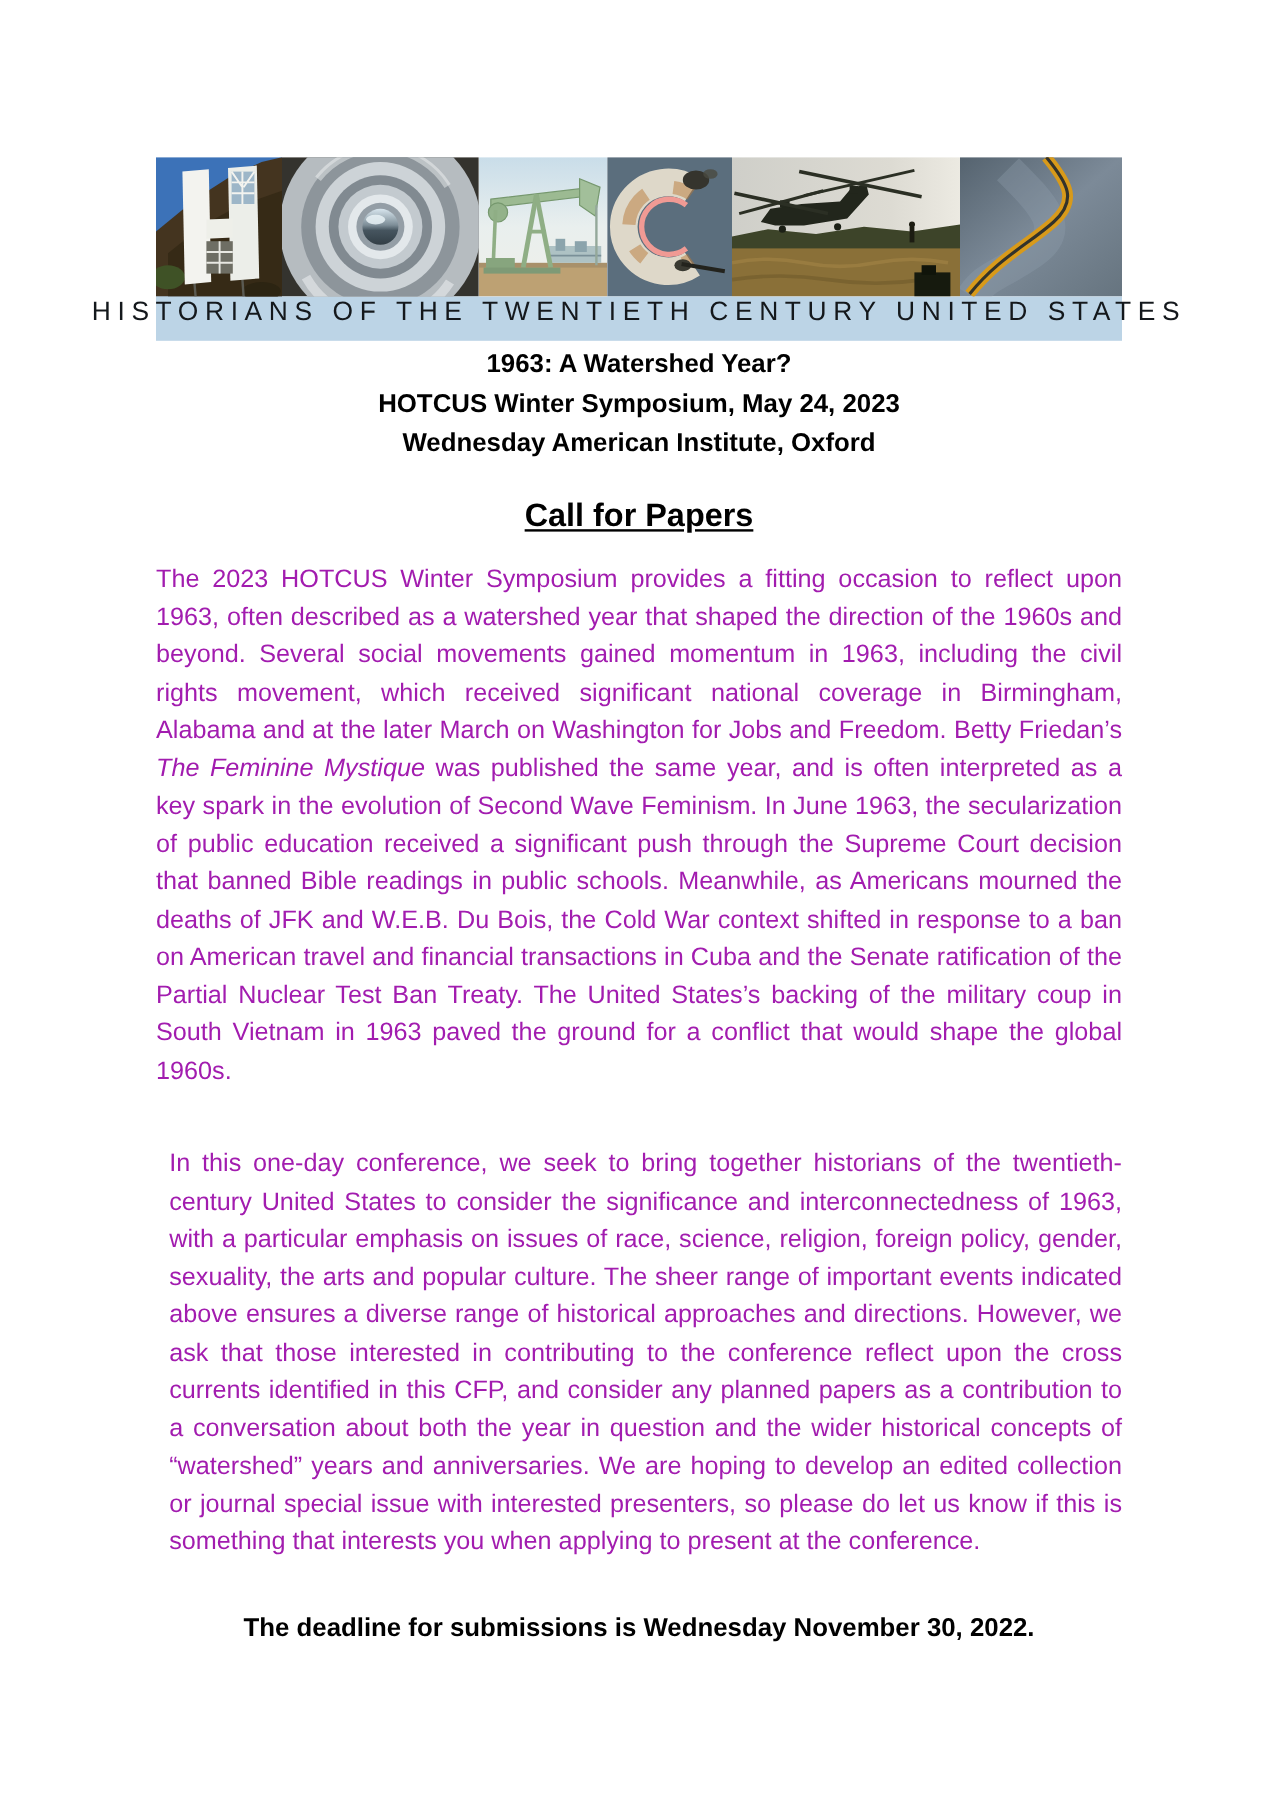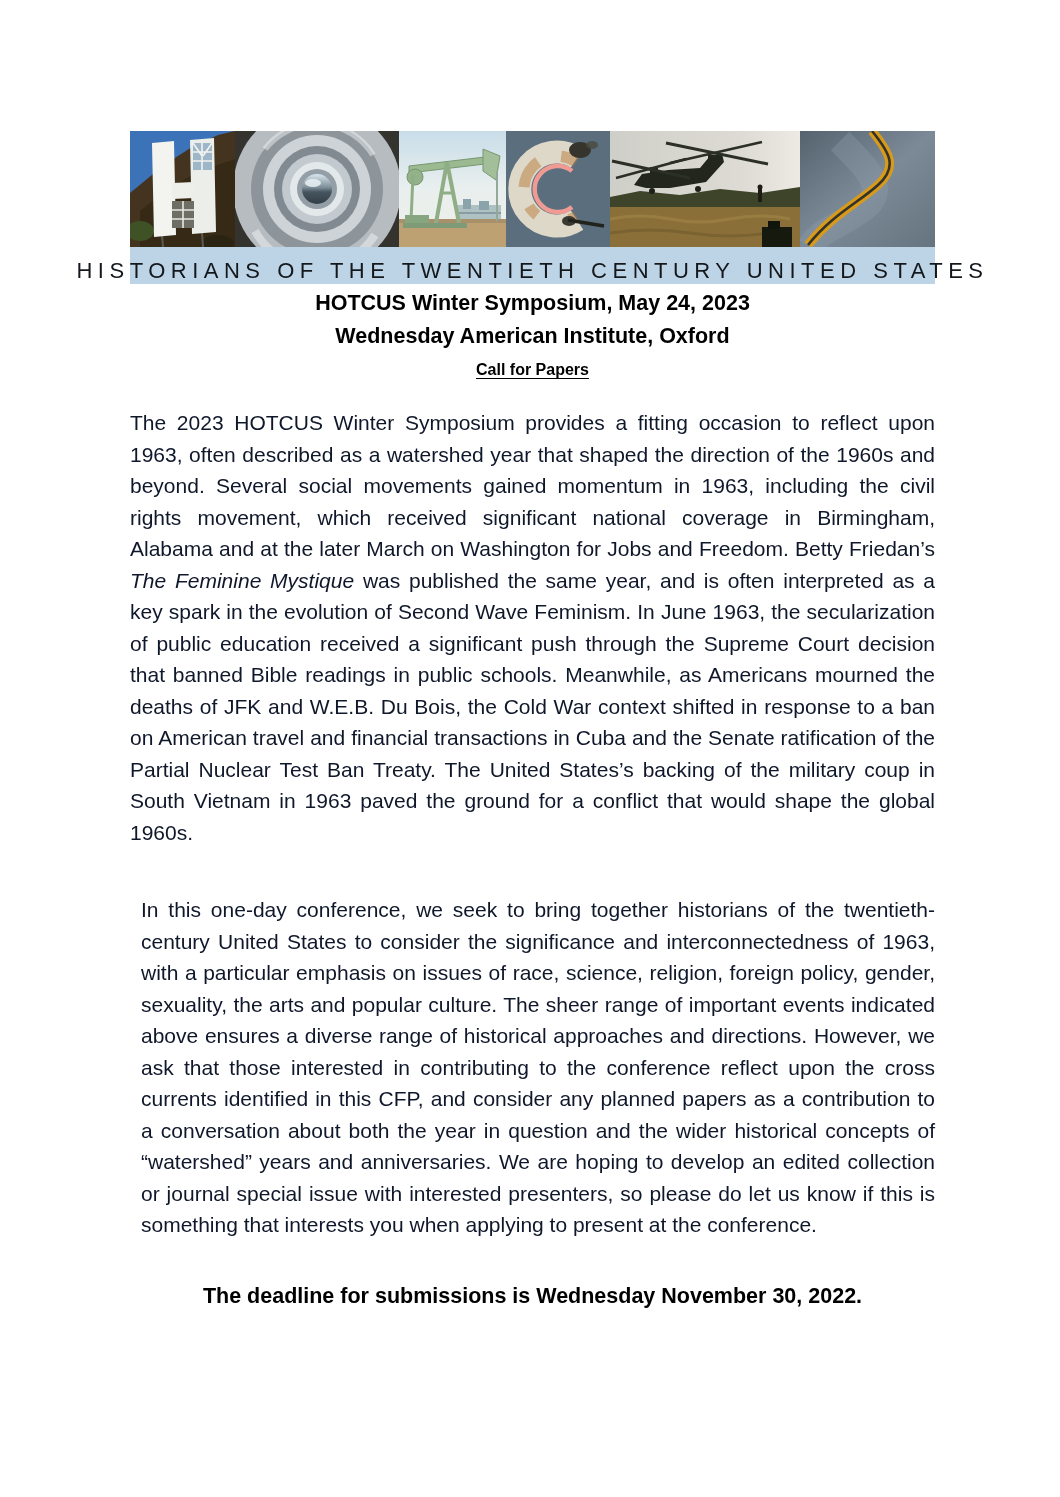--- a/index.html
+++ b/index.html
@@ -18,52 +18,52 @@
     background: #ffffff;
   }
 
   
   .banner { width: 805px; }
   .banner-tiles { display: flex; height: 116px; }
   .banner-tiles svg { display: block; height: 116px; flex: 0 0 auto; }
   .banner-strip {
     height: 37px;
     background: #bcd4e6;
-    display: flex; align-items: flex-end; justify-content: center;
+    display: flex; align-items: flex-start; justify-content: center;
   }
   .banner-strip span {
     font-size: 22px;
     letter-spacing: 5.5px;
     color: #14181c;
     white-space: nowrap;
   }
 
   
   .title-block { margin-top: 3px; text-align: center; }
   .title-line {
     font-size: 21.5px; font-weight: bold; line-height: 33px;
   }
   .keynote-line {
     margin-top: 23px; text-align: center;
     font-size: 21.5px; font-weight: bold; line-height: 33px;
   }
   .cfp-heading {
-    text-align: center;
-    font-size: 16px; font-weight: bold; line-height: 33px;
+    margin-top: 27px; text-align: center;
+    font-size: 27px; font-weight: bold; line-height: 33px;
     text-decoration: underline;
     text-underline-offset: 3px;
   }
 
   
   .body-par {
     margin-top: 21px;
     font-size: 21px; line-height: 31.5px;
     text-align: justify;
     text-justify: inter-word;
-    color: #0f172a;
+    color: #a21caf;
   }
   .body-par em { font-style: italic; }
   .body-par + .body-par { margin-top: 46px; margin-left: 11px; }
   .deadline-line {
     margin-top: 40px;
     font-size: 21.5px; font-weight: bold; line-height: 31.5px;
     text-align: center;
   }
 </style>
 </head>
@@ -198,20 +198,21 @@
       </svg>
 
     </div>
 
     <div class="banner-strip">
       <span>HISTORIANS OF THE TWENTIETH CENTURY UNITED STATES</span>
     </div>
   </div>
 
   <div class="title-block">
+    <p class="title-line">1963: A Watershed Year?</p>
     <p class="title-line">HOTCUS Winter Symposium, May 24, 2023</p>
     <p class="title-line">Wednesday American Institute, Oxford</p>
   </div>
 
 
   <p class="cfp-heading">Call for Papers</p>
 
   <p class="body-par"><span>The 2023 HOTCUS Winter Symposium provides a fitting occasion to reflect upon 1963, often described as a watershed year that shaped the direction of the 1960s and beyond. Several social movements gained momentum in 1963, including the civil rights movement, which received significant national coverage in Birmingham, Alabama and at the later March on Washington for Jobs and Freedom. Betty Friedan’s </span><em>The Feminine Mystique</em><span> was published the same year, and is often interpreted as a key spark in the evolution of Second Wave Feminism. In June 1963, the secularization of public education received a significant push through the Supreme Court decision that banned Bible readings in public schools. Meanwhile, as Americans mourned the deaths of JFK and W.E.B. Du Bois, the Cold War context shifted in response to a ban on American travel and financial transactions in Cuba and the Senate ratification of the Partial Nuclear Test Ban Treaty. The United States’s backing of the military coup in South Vietnam in 1963 paved the ground for a conflict that would shape the global 1960s.</span></p>
 
   <p class="body-par">In this one-day conference, we seek to bring together historians of the twentieth-century United States to consider the significance and interconnectedness of 1963, with a particular emphasis on issues of race, science, religion, foreign policy, gender, sexuality, the arts and popular culture. The sheer range of important events indicated above ensures a diverse range of historical approaches and directions. However, we ask that those interested in contributing to the conference reflect upon the cross currents identified in this CFP, and consider any planned papers as a contribution to a conversation about both the year in question and the wider historical concepts of “watershed” years and anniversaries. We are hoping to develop an edited collection or journal special issue with interested presenters, so please do let us know if this is something that interests you when applying to present at the conference.</p>

